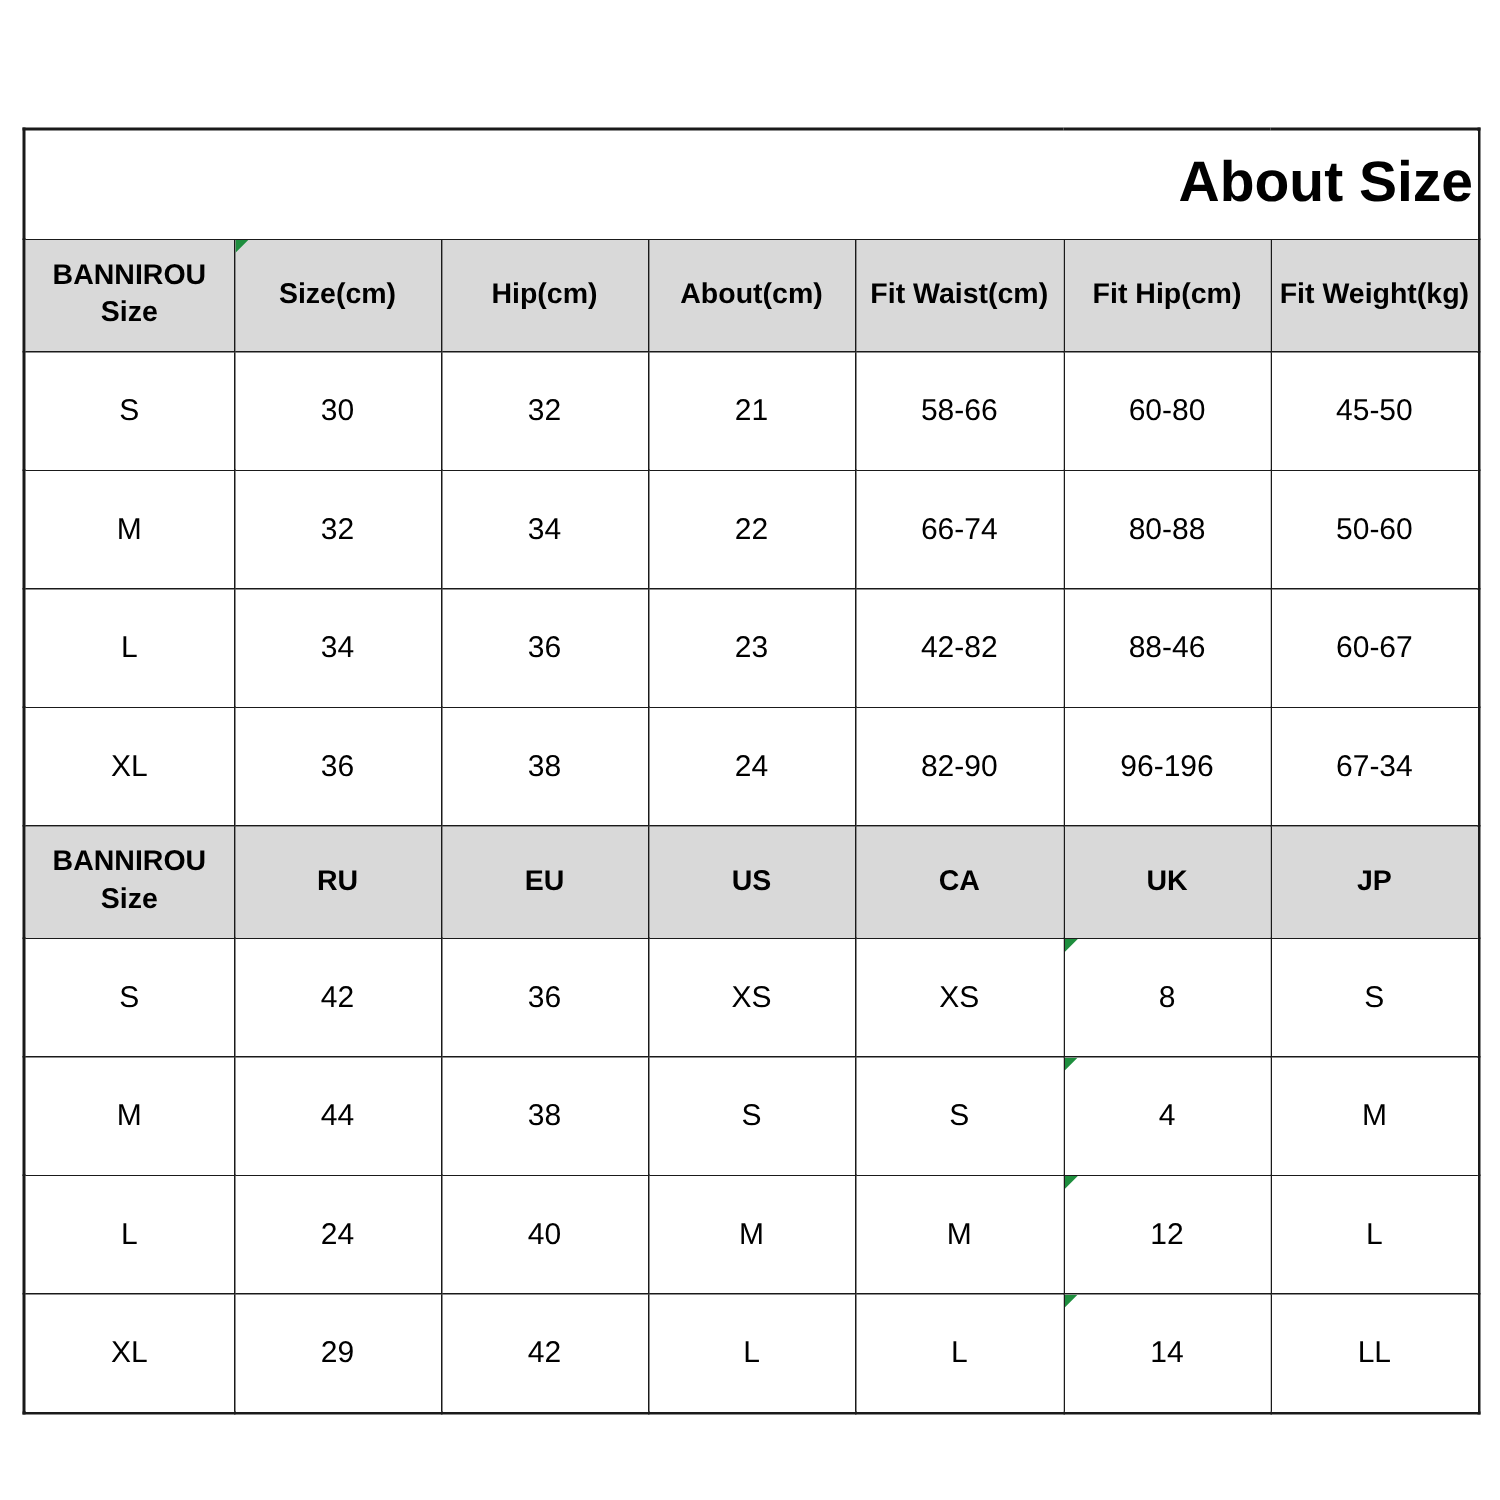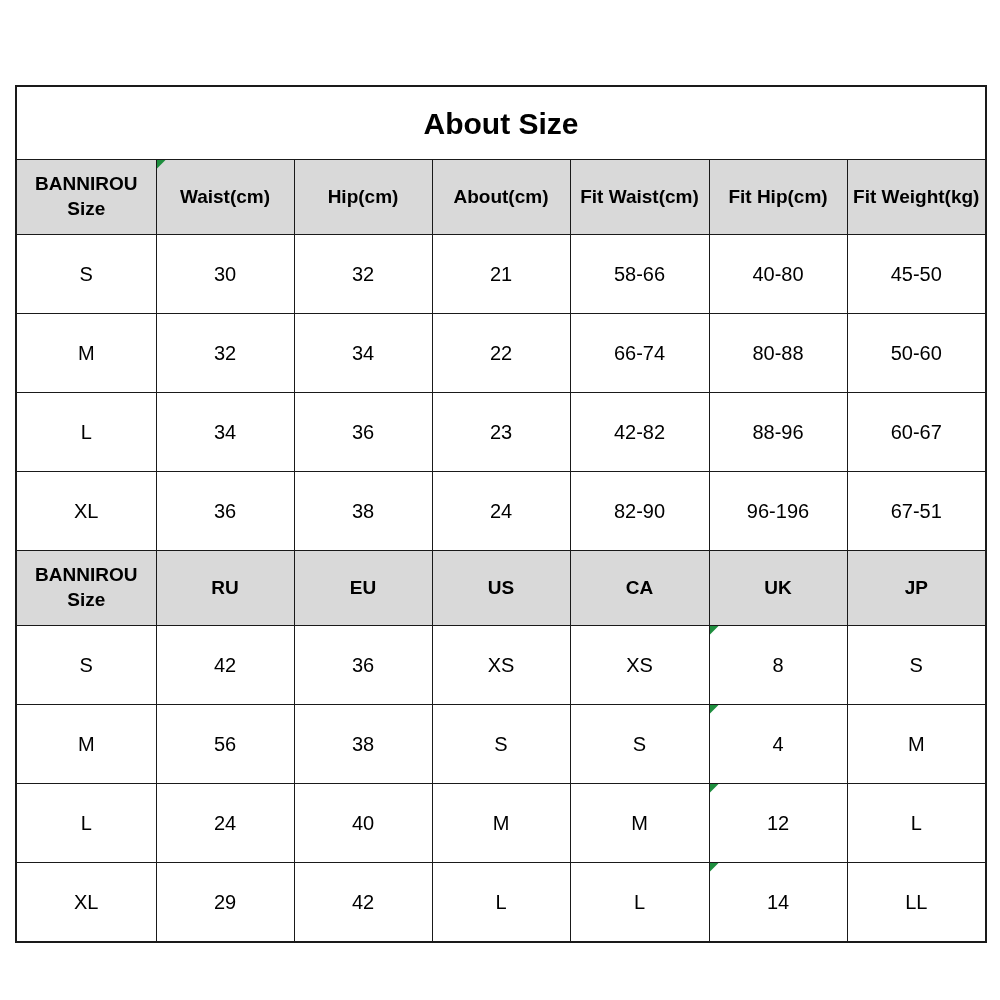--- a/index.html
+++ b/index.html
@@ -35,23 +35,24 @@
     text-align:center;
     vertical-align:middle;
     position:relative;
     font-size:20px;
     line-height:1.3;
     padding:2px 3px;
     overflow:hidden;
   }
   tr.title-row td{
     height:68px;
-    font-size:30px;
+    font-size:38px;
     font-weight:700;
     background:var(--background);
+    text-align:right;
   }
   tr.head-row td{
     height:70px;
     background:var(--header-bg);
     font-weight:700;
     font-size:19px;
   }
   tr.data-row td{
     height:74px;
     font-weight:400;
@@ -82,64 +83,64 @@
 
     <tbody>
         <tr class="title-row">
       <td colspan="7">About Size</td>
     </tr>
 
     <tr class="head-row">
       <td>BANNIROU Size</td>
       <td>
         <span class="flag"></span>
-        <span>Waist(cm)</span>
+        <span>Size(cm)</span>
       </td>
       <td>Hip(cm)</td>
       <td>About(cm)</td>
       <td>Fit Waist(cm)</td>
       <td>Fit Hip(cm)</td>
       <td>Fit Weight(kg)</td>
     </tr>
 
     <tr class="data-row">
       <td>S</td>
       <td>30</td>
       <td>32</td>
       <td>21</td>
       <td>58-66</td>
-      <td>40-80</td>
+      <td>60-80</td>
       <td>45-50</td>
     </tr>
     <tr class="data-row">
       <td>M</td>
       <td>32</td>
       <td>34</td>
       <td>22</td>
       <td>66-74</td>
       <td>80-88</td>
       <td>50-60</td>
     </tr>
     <tr class="data-row">
       <td>L</td>
       <td>34</td>
       <td>36</td>
       <td>23</td>
       <td>42-82</td>
-      <td>88-96</td>
+      <td>88-46</td>
       <td>60-67</td>
     </tr>
     <tr class="data-row">
       <td>XL</td>
       <td>36</td>
       <td>38</td>
       <td>24</td>
       <td>82-90</td>
       <td>96-196</td>
-      <td>67-51</td>
+      <td>67-34</td>
     </tr>
 
     <tr class="head-row">
       <td>BANNIROU Size</td>
       <td>RU</td>
       <td>EU</td>
       <td>US</td>
       <td>CA</td>
       <td>UK</td>
       <td>JP</td>
@@ -152,21 +153,21 @@
       <td>XS</td>
       <td>XS</td>
       <td>
         <span class="flag"></span>
         <span>8</span>
       </td>
       <td>S</td>
     </tr>
     <tr class="data-row">
       <td>M</td>
-      <td>56</td>
+      <td>44</td>
       <td>38</td>
       <td>S</td>
       <td>S</td>
       <td>
         <span class="flag"></span>
         <span>4</span>
       </td>
       <td>M</td>
     </tr>
     <tr class="data-row">

